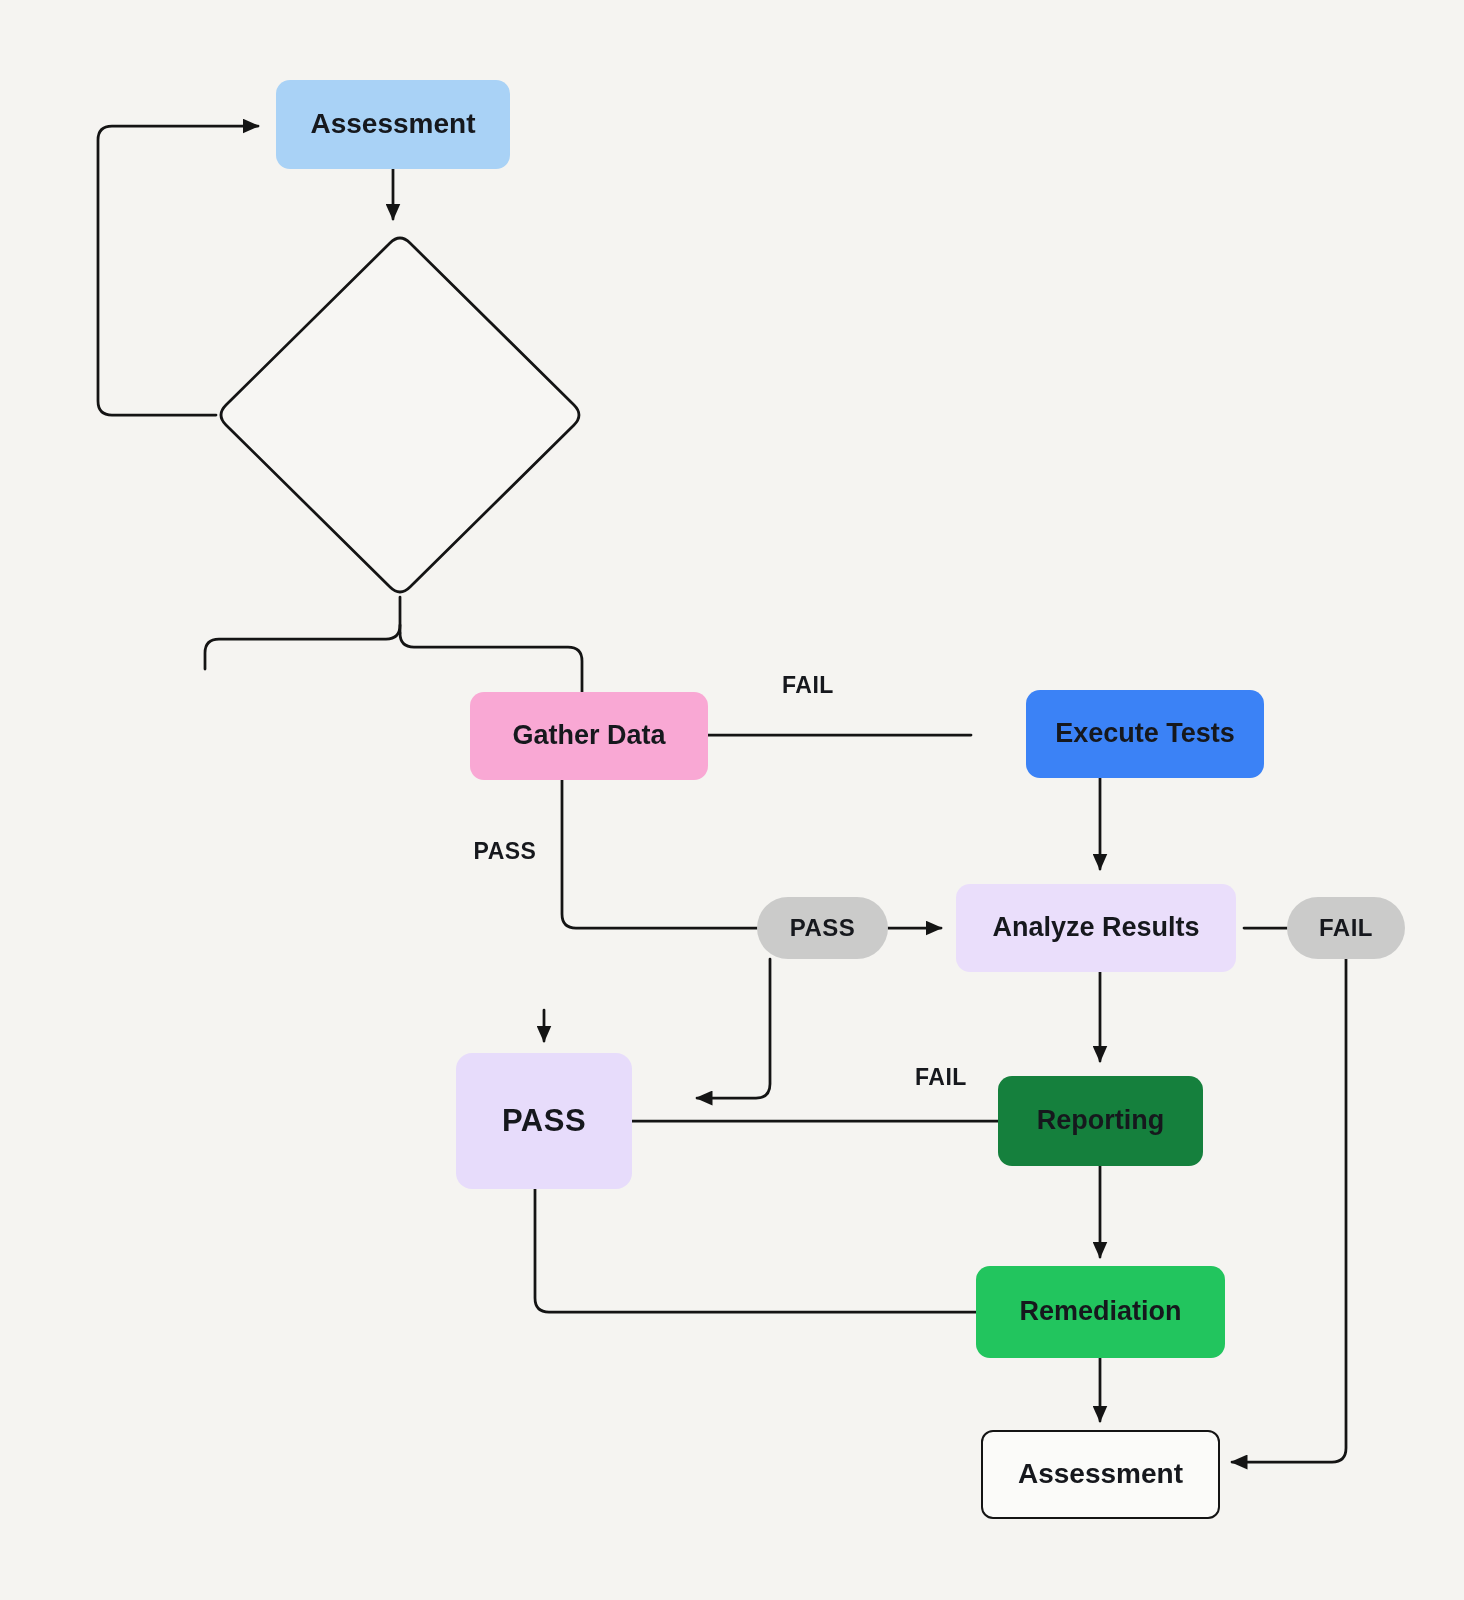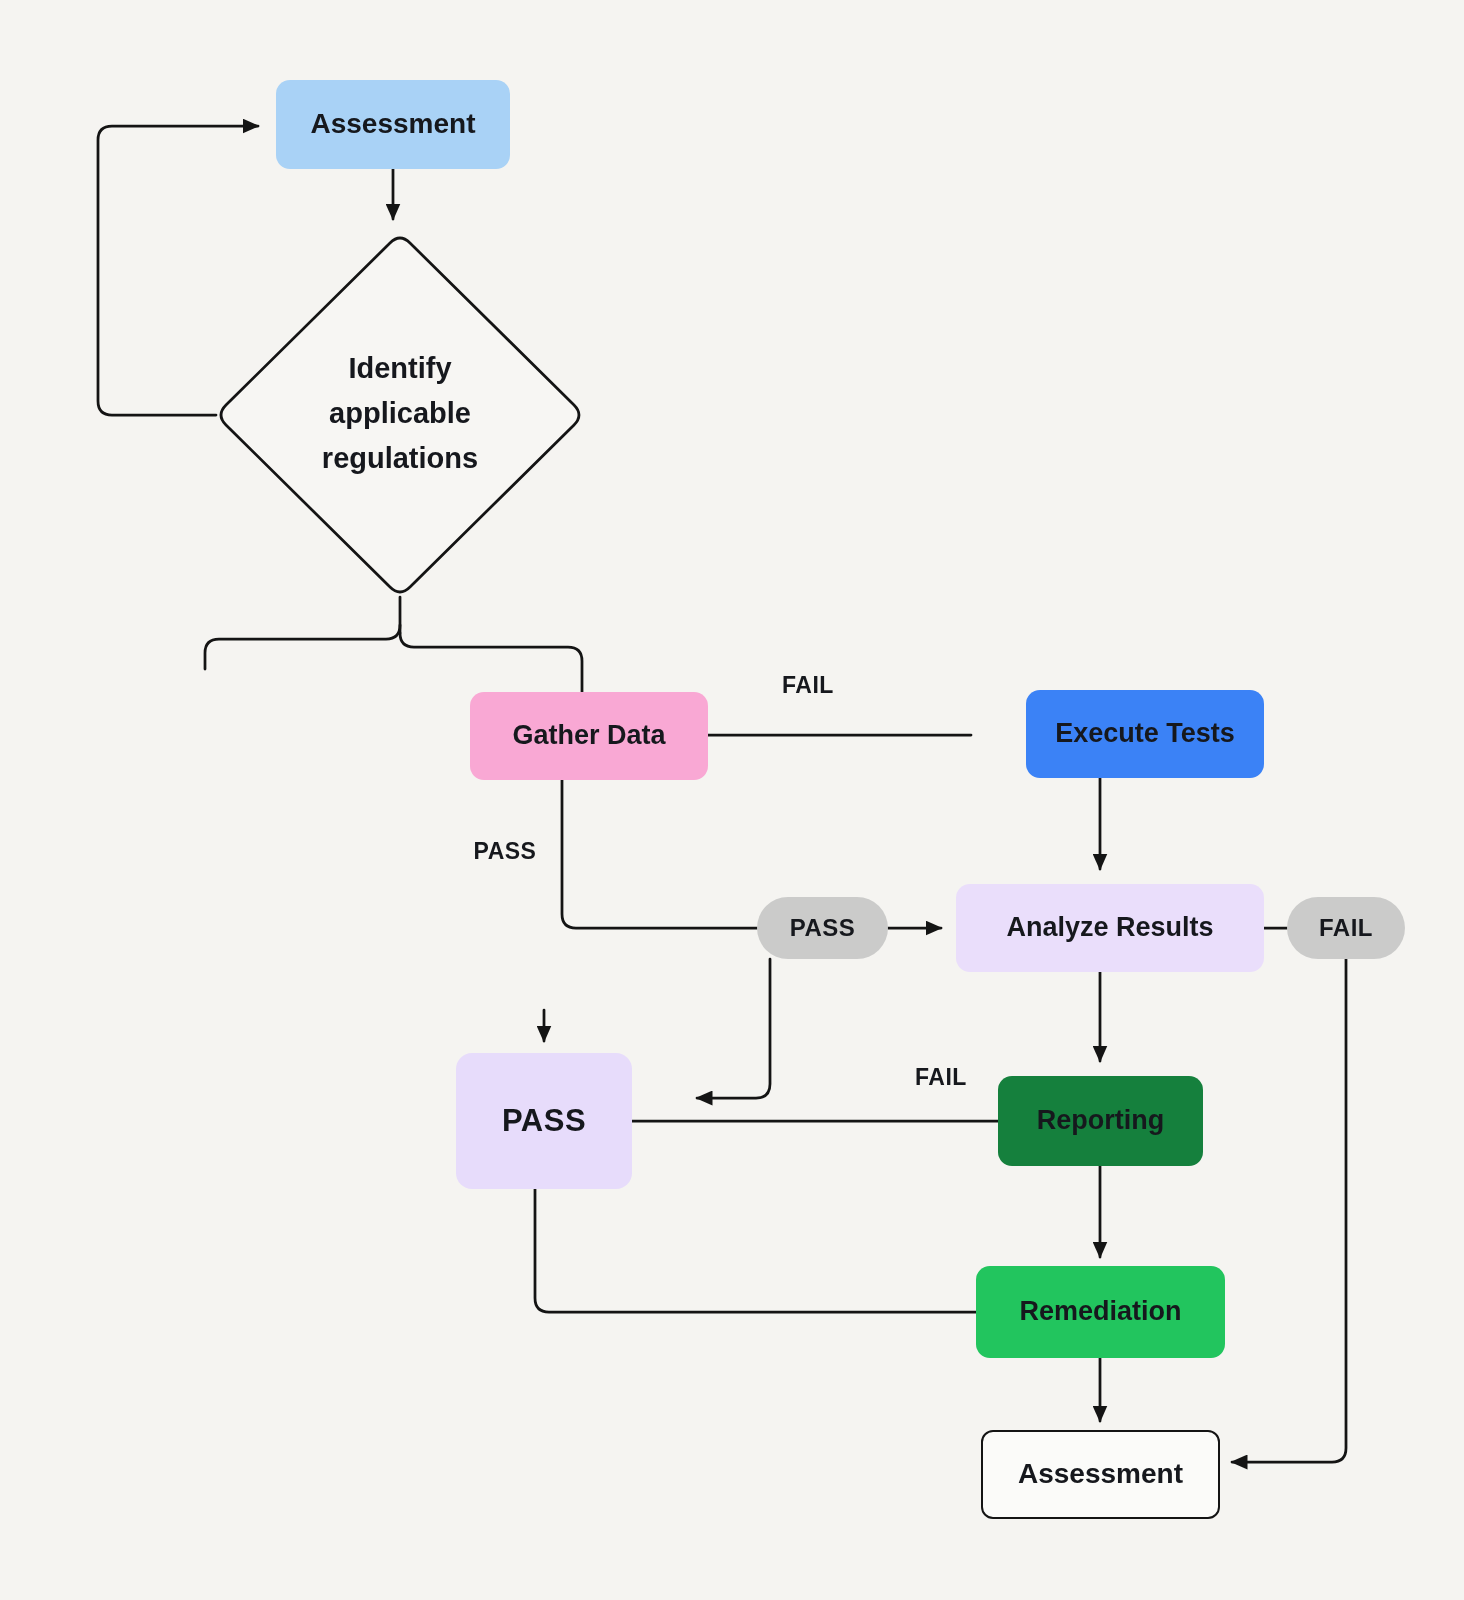--- a/index.html
+++ b/index.html
@@ -93,28 +93,27 @@
       <path d="M1100,1358 L1100,1421" marker-end="url(#arrow)"></path>
 
       <path d="M1346,959 L1346,1448 Q1346,1462 1332,1462 L1232,1462" marker-end="url(#arrow)"></path>
     </g>
 
     <path stroke="#141414" stroke-width="2.75" d="M410,243 L574,405 Q584,415 574,425 L410,587 Q400,597 390,587 L226,425 Q216,415 226,405 L390,243 Q400,233 410,243 Z" fill="#F7F6F3"></path>
   </svg>
 
   <div class="node node-lg" style="left: 276px; top: 80px; width: 234px; height: 89px; font-size: 28px; background: rgb(169, 210, 246);">Assessment</div>
 
-  <div class="decision-label">Identify applicable regulations</div>
 
 
   <div class="node node-lg" style="left: 470px; top: 692px; width: 238px; height: 88px; background: #f9a8d4;">Gather Data</div>
 
   <div class="node node-lg" style="left: 1026px; top: 690px; width: 238px; height: 88px; background: #3b82f6;">Execute Tests</div>
 
-  <div class="node node-lg" style="left: 956px; top: 884px; width: 308px; height: 88px; background: rgb(234, 222, 251);">Analyze Results</div>
+  <div class="node node-lg" style="left: 956px; top: 884px; width: 280px; height: 88px; background: rgb(234, 222, 251);">Analyze Results</div>
 
   <div class="pill" style="left: 757px; top: 897px; width: 131px; height: 62px; background: rgb(203, 203, 202);">PASS</div>
 
   <div class="pill" style="left: 1287px; top: 897px; width: 118px; height: 62px; background: rgb(203, 203, 202);">FAIL</div>
 
   <div class="node" style="left: 456px; top: 1053px; width: 176px; height: 136px; font-size: 31px; border-radius: 16px; letter-spacing: 0.5px; background: rgb(231, 220, 251);">PASS</div>
 
   <div class="node node-lg" style="left: 998px; top: 1076px; width: 205px; height: 90px; background: #15803d;">Reporting</div>
 
   <div class="node node-lg" style="left: 976px; top: 1266px; width: 249px; height: 92px; background: #22c55e;">Remediation</div>

